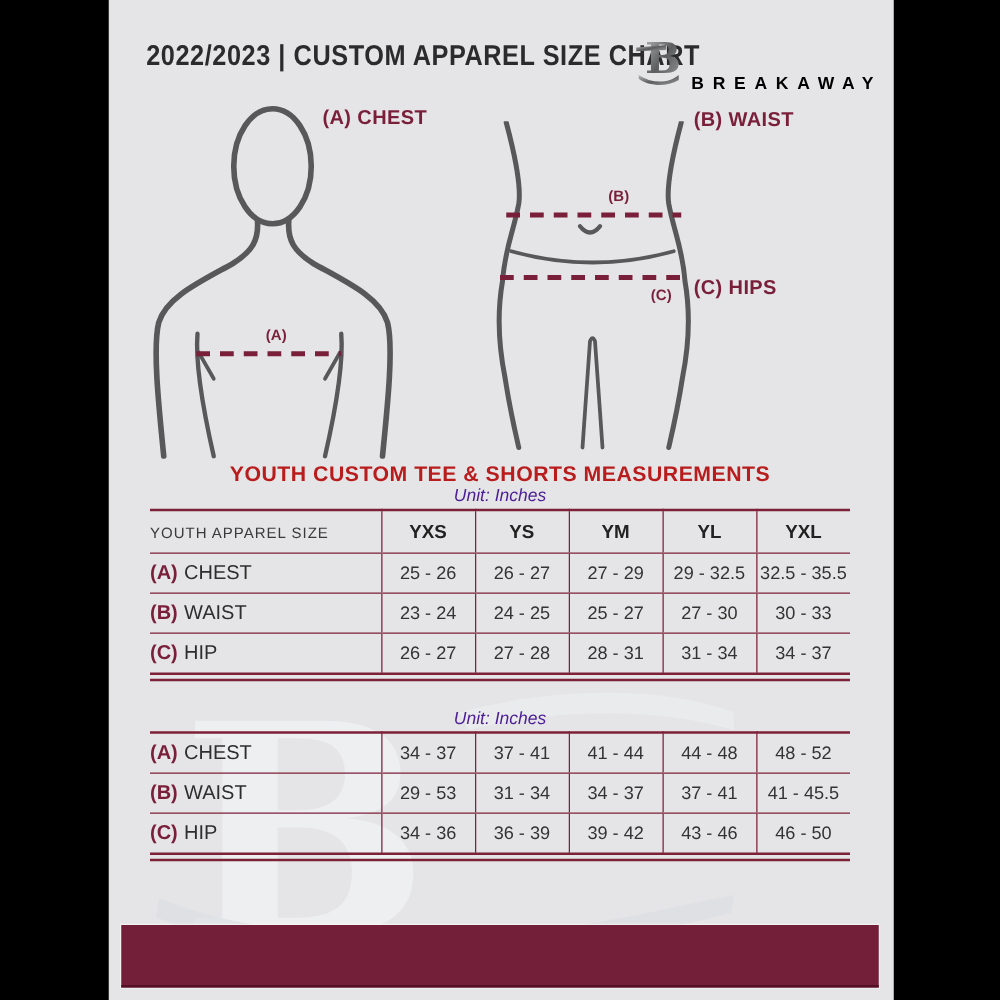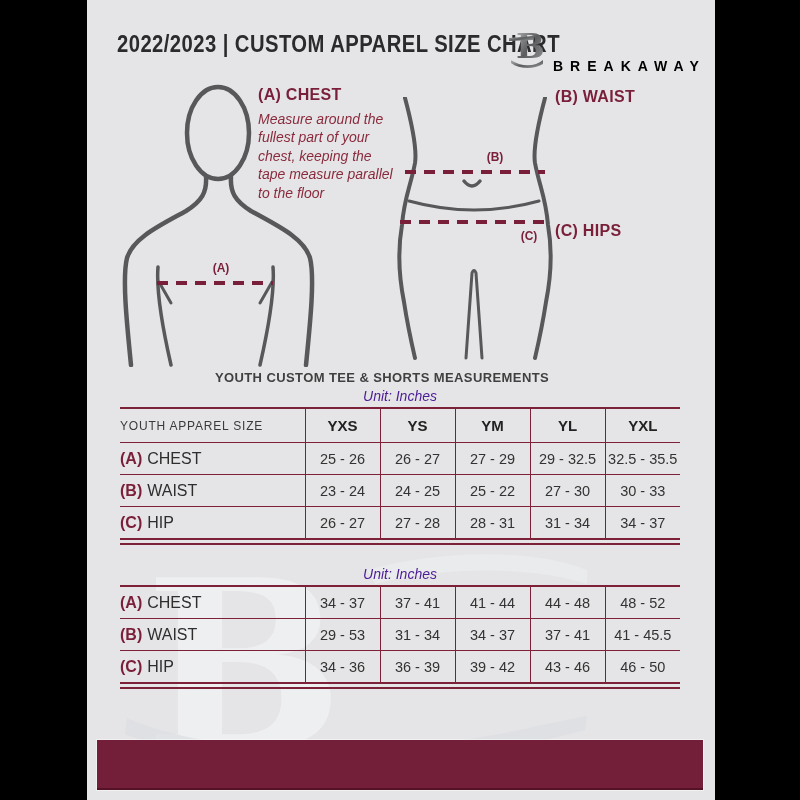--- a/index.html
+++ b/index.html
@@ -28,22 +28,22 @@
   .g-chest-h{left:171px;top:86px;}
   .g-chest-p{left:171px;top:110px;width:180px;}
   .g-waist-h{left:468px;top:88px;}
   .g-waist-p{left:468px;top:112px;width:160px;}
   .g-hips-h{left:468px;top:222px;}
   .g-hips-p{left:468px;top:246px;width:165px;}
 
   .diag-label{font-size:12px;font-weight:700;color:#7a1f39;}
 
   
-  .sec-title{left:15px;width:560px;text-align:center;font-size:13px;
-             font-weight:700;color:#404040;letter-spacing:.4px;}
+  .sec-title{left:33px;width:560px;text-align:center;font-size:17px;
+             font-weight:700;color:#b91c1c;letter-spacing:.4px;}
   .sec-unit{left:33px;width:560px;text-align:center;font-size:14px;
             font-style:italic;font-weight:500;color:#4c1d95;}
   .t-youth-title{top:370px;} .t-youth-unit{top:388px;}
   .t-adult-title{top:548px;} .t-adult-unit{top:566px;}
 
   
   .tablewrap{left:33px;width:560px;border-bottom:2px solid #7d2138;padding-bottom:3px;}
   .tw-youth{top:407px;} .tw-adult{top:585px;}
   table.size{width:560px;border-collapse:collapse;table-layout:fixed;
              border-top:2.5px solid #7d2138;border-bottom:2px solid #7d2138;
@@ -120,25 +120,20 @@
         <path d="M16 104 Q 81 122, 146 104" stroke-width="3"></path>
         <path d="M73 261 C 75 233, 77 203, 79 176 Q 81 171, 83 176 C 85 203, 87 233, 89 261" stroke-width="3"></path>
       </g>
       <path d="M12 75 L 152 75" stroke="#7a1f39" stroke-width="4" stroke-dasharray="11 8" fill="none"></path>
       <path d="M7 125 L 155 125" stroke="#7a1f39" stroke-width="4" stroke-dasharray="11 8" fill="none"></path>
     </svg>
     <span class="abs diag-label content" style="left:388px;top:150px;width:40px;text-align:center;">(B)</span>
     <span class="abs diag-label content" style="left:422px;top:229px;width:40px;text-align:center;">(C)</span>
 
     <div class="abs guide-h g-chest-h content">(A) CHEST</div>
-    <div class="abs guide-p g-chest-p content">Measure around the
-fullest part of your
-chest, keeping the
-tape measure parallel
-to the floor</div>
     <div class="abs guide-h g-waist-h content">(B) WAIST</div>
     <div class="abs guide-h g-hips-h content">(C) HIPS</div>
 
     <div class="abs sec-title t-youth-title content">YOUTH CUSTOM TEE &amp; SHORTS MEASUREMENTS</div>
     <div class="abs sec-unit t-youth-unit content">Unit: Inches</div>
     <div class="abs tablewrap tw-youth content">
       <table class="size">
         <colgroup>
             <col style="width:185px">
             <col style="width:75px">
@@ -165,21 +160,21 @@
           <td class="val">27 - 29</td>
           <td class="val">29 - 32.5</td>
           <td class="val">32.5 - 35.5</td>
         </tr>
         <tr>
           <td class="rowlabel">
             <span class="pfx">(B)</span><span>WAIST</span>
           </td>
           <td class="val">23 - 24</td>
           <td class="val">24 - 25</td>
-          <td class="val">25 - 22</td>
+          <td class="val">25 - 27</td>
           <td class="val">27 - 30</td>
           <td class="val">30 - 33</td>
         </tr>
         <tr>
           <td class="rowlabel">
             <span class="pfx">(C)</span><span>HIP</span>
           </td>
           <td class="val">26 - 27</td>
           <td class="val">27 - 28</td>
           <td class="val">28 - 31</td>

